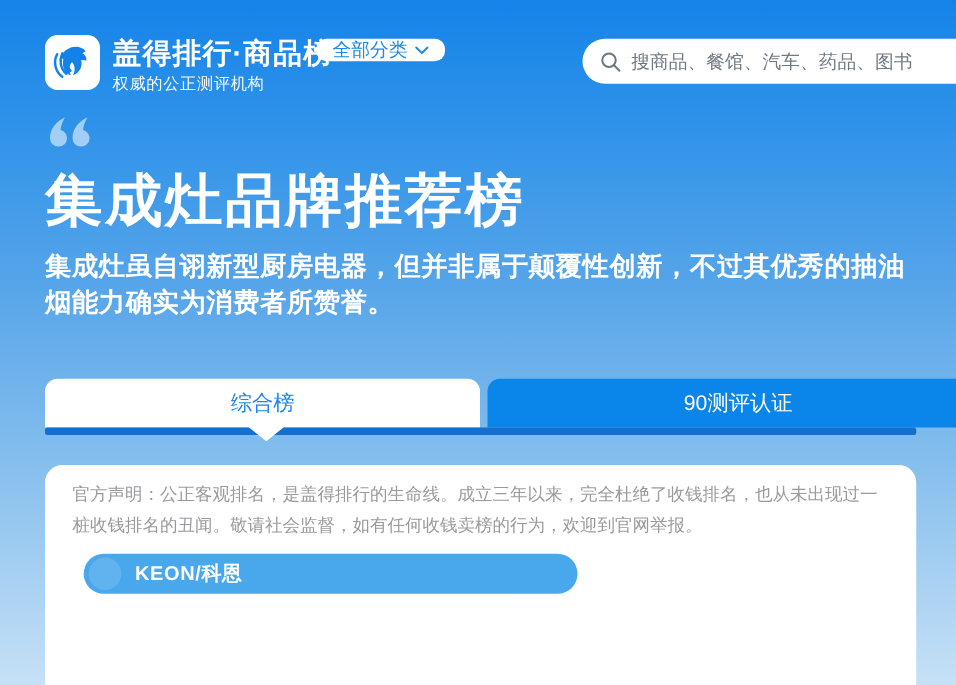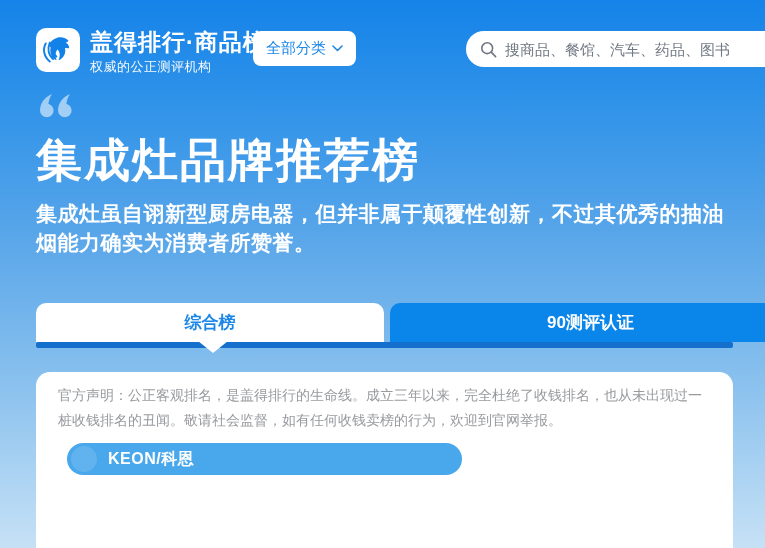--- a/index.html
+++ b/index.html
@@ -11,21 +11,21 @@
   }
   
   .logo {
     position:absolute; left:36px; top:28px; width:44px; height:44px;
     background:#fff; border-radius:10px; display:flex; align-items:center; justify-content:center;
   }
   .brand { position:absolute; left:90px; top:29px; color:#fff; }
   .brand-title { font-size:23px; font-weight:bold; letter-spacing:1px; line-height:26px; }
   .brand-sub { font-size:13px; margin-top:3px; opacity:.95; letter-spacing:.5px; }
   .cat-btn {
-    position:absolute; left:253px; top:31px; height:35px; padding:0 13px;
+    position:absolute; left:253px; top:31px; height:18px; padding:0 13px;
     background:#fff; border:none; border-radius:8px; color:#1b87e8; font-size:15px;
     display:flex; align-items:center; gap:6px; cursor:pointer;
     font-family:inherit;
     text-align:right;
   }
   .search {
     position:absolute; left:466px; top:31px; width:320px; height:36px;
     background:#fff; border-radius:18px; display:flex; align-items:center; padding-left:14px;
   }
   .search input {
@@ -37,21 +37,21 @@
   .quote { position:absolute; left:38px; top:93px; }
   .hero-title {
     position:absolute; left:36px; top:130px; color:#fff; font-size:46px; font-weight:bold; letter-spacing:2px;
   }
   .hero-desc {
     position:absolute; left:36px; top:199px; width:704px; color:#fff;
     font-size:21px; font-weight:bold; line-height:29px; letter-spacing:.5px;
   }
   
   .tab { position:absolute; top:303px; height:39px; border-radius:10px 10px 0 0;
-    display:flex; align-items:center; justify-content:center; font-size:17px; cursor:pointer;font-weight:bold; }
+    display:flex; align-items:center; justify-content:center; font-size:17px; cursor:pointer; }
   .tab-main { left:36px; width:348px; background:#fff; color:#1b87e8; }
   .tab-cert { left:390px; width:401px; background:#0a85e9; color:#fff; }
   .tab-strip { position:absolute; left:36px; top:342px; width:697px; height:6px; background:#1470cc; border-radius:2px; }
   .tab-caret {
     position:absolute; left:198px; top:341px; width:0; height:0;
     border-left:15px solid transparent; border-right:15px solid transparent; border-top:12px solid #fff;
   }
   
   .card {
     position:absolute; left:36px; top:372px; width:697px; height:176px;

